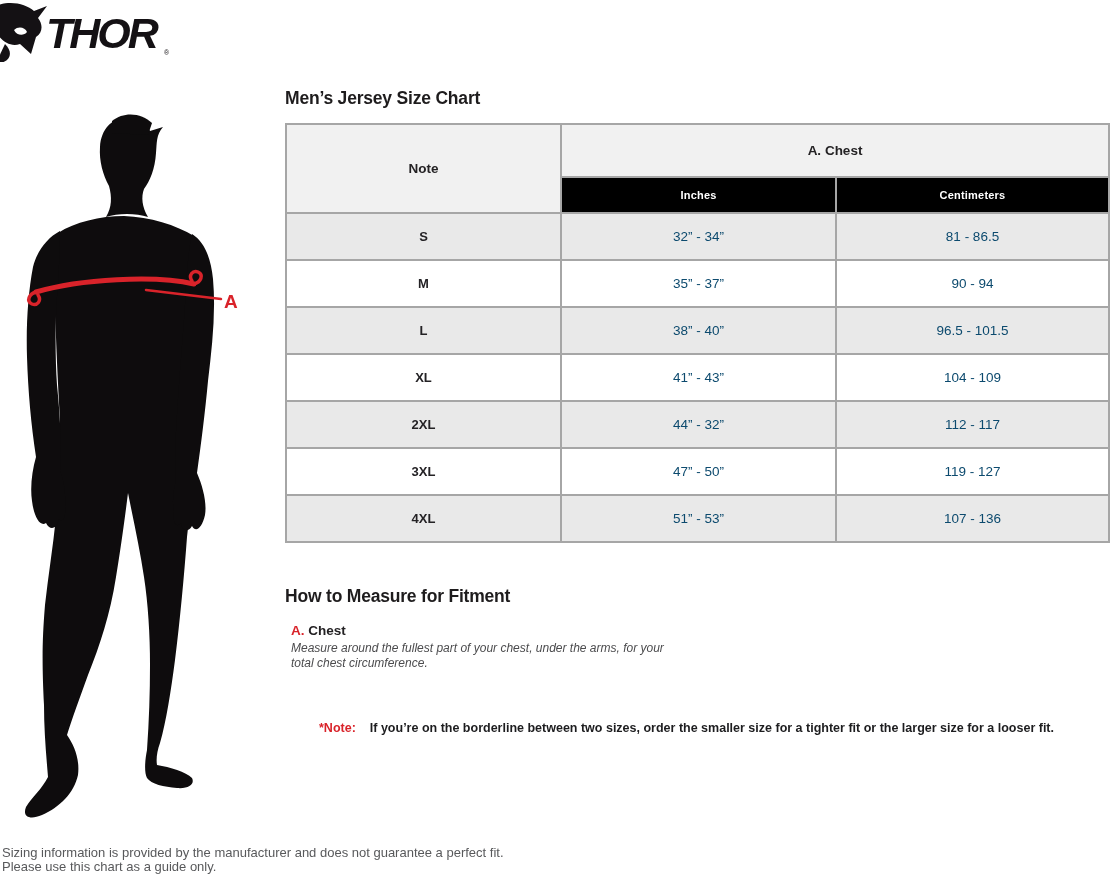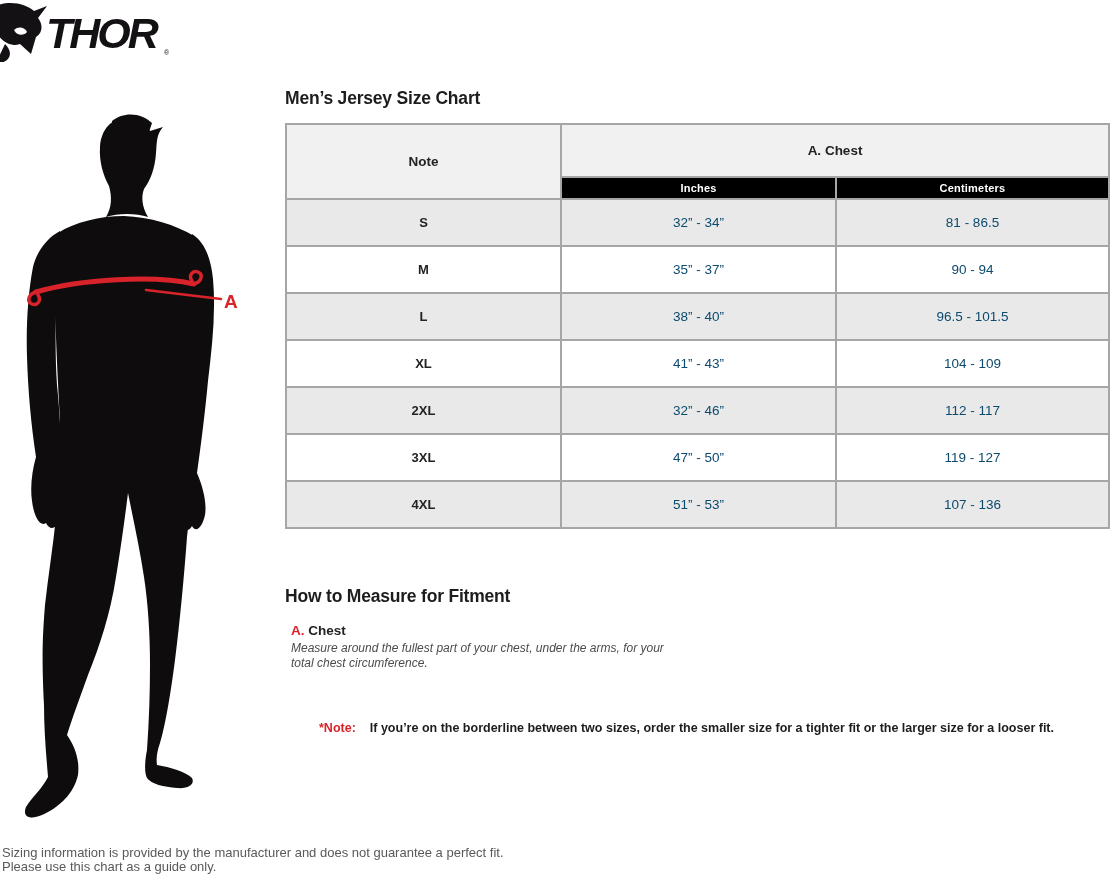--- a/index.html
+++ b/index.html
@@ -25,21 +25,21 @@
     position:absolute; left:285px; top:123px; width:823px;
     border-collapse:collapse; table-layout:fixed;
   }
   .size-table th, .size-table td { border:2px solid #a6a6a6; text-align:center; }
   .size-table .head-main {
     background:#f1f1f1; height:53px;
     font-size:13.5px; font-weight:bold; color:#242224;
   }
   .size-table .head-size { background:#f1f1f1; font-size:13.5px; font-weight:bold; color:#242224; }
   .size-table .bar {
-    background:#000000; color:#ffffff; height:22px;
+    background:#000000; color:#ffffff; height:36px;
     font-size:11px; font-weight:bold; letter-spacing:0.2px; padding:0;
   }
   .size-table td { height:47px; font-size:13.5px; color:#0c4a6e; background:#ffffff; }
   .size-table td.size-col { font-weight:bold; font-size:13px; color:#242225; }
   .size-table tr.shade td { background:#e9e9e9; }
 
   .measure-heading {
     position:absolute; left:285px; top:586px;
     font-size:17.5px; font-weight:bold; color:#1e1c1d; letter-spacing:-0.2px;
   }
@@ -158,21 +158,21 @@
           <td>38” - 40”</td>
           <td>96.5 - 101.5</td>
         </tr>
         <tr>
           <td class="size-col">XL</td>
           <td>41” - 43”</td>
           <td>104 - 109</td>
         </tr>
         <tr class="shade">
           <td class="size-col">2XL</td>
-          <td>32” - 46”</td>
+          <td>44” - 32”</td>
           <td>112 - 117</td>
         </tr>
         <tr>
           <td class="size-col">3XL</td>
           <td>47” - 50”</td>
           <td>119 - 127</td>
         </tr>
         <tr class="shade">
           <td class="size-col">4XL</td>
           <td>51” - 53”</td>

